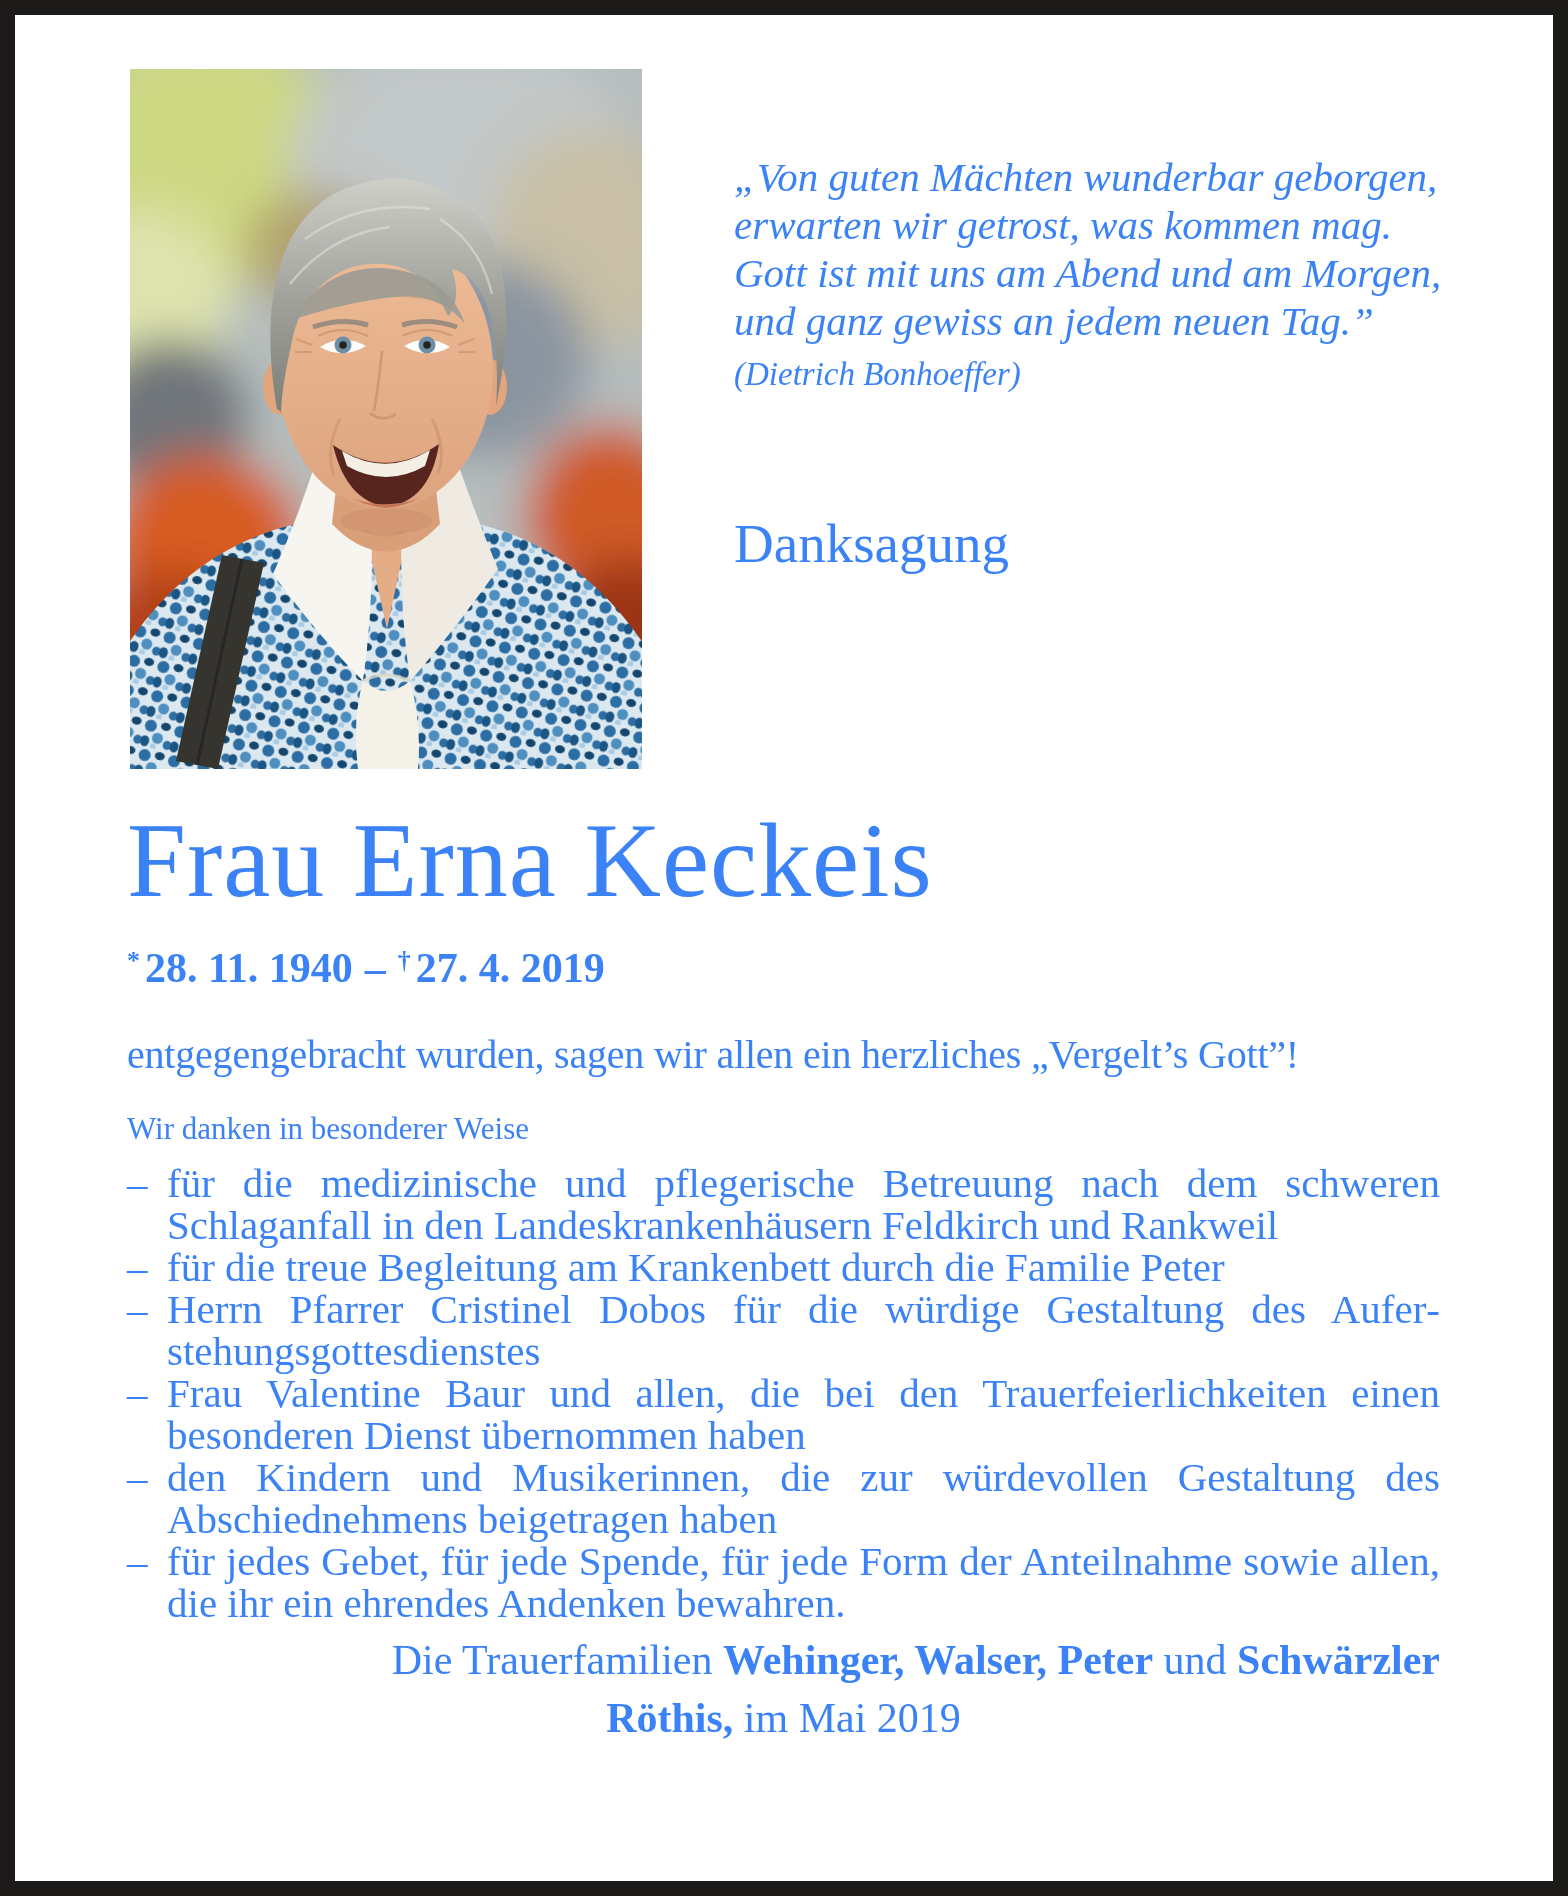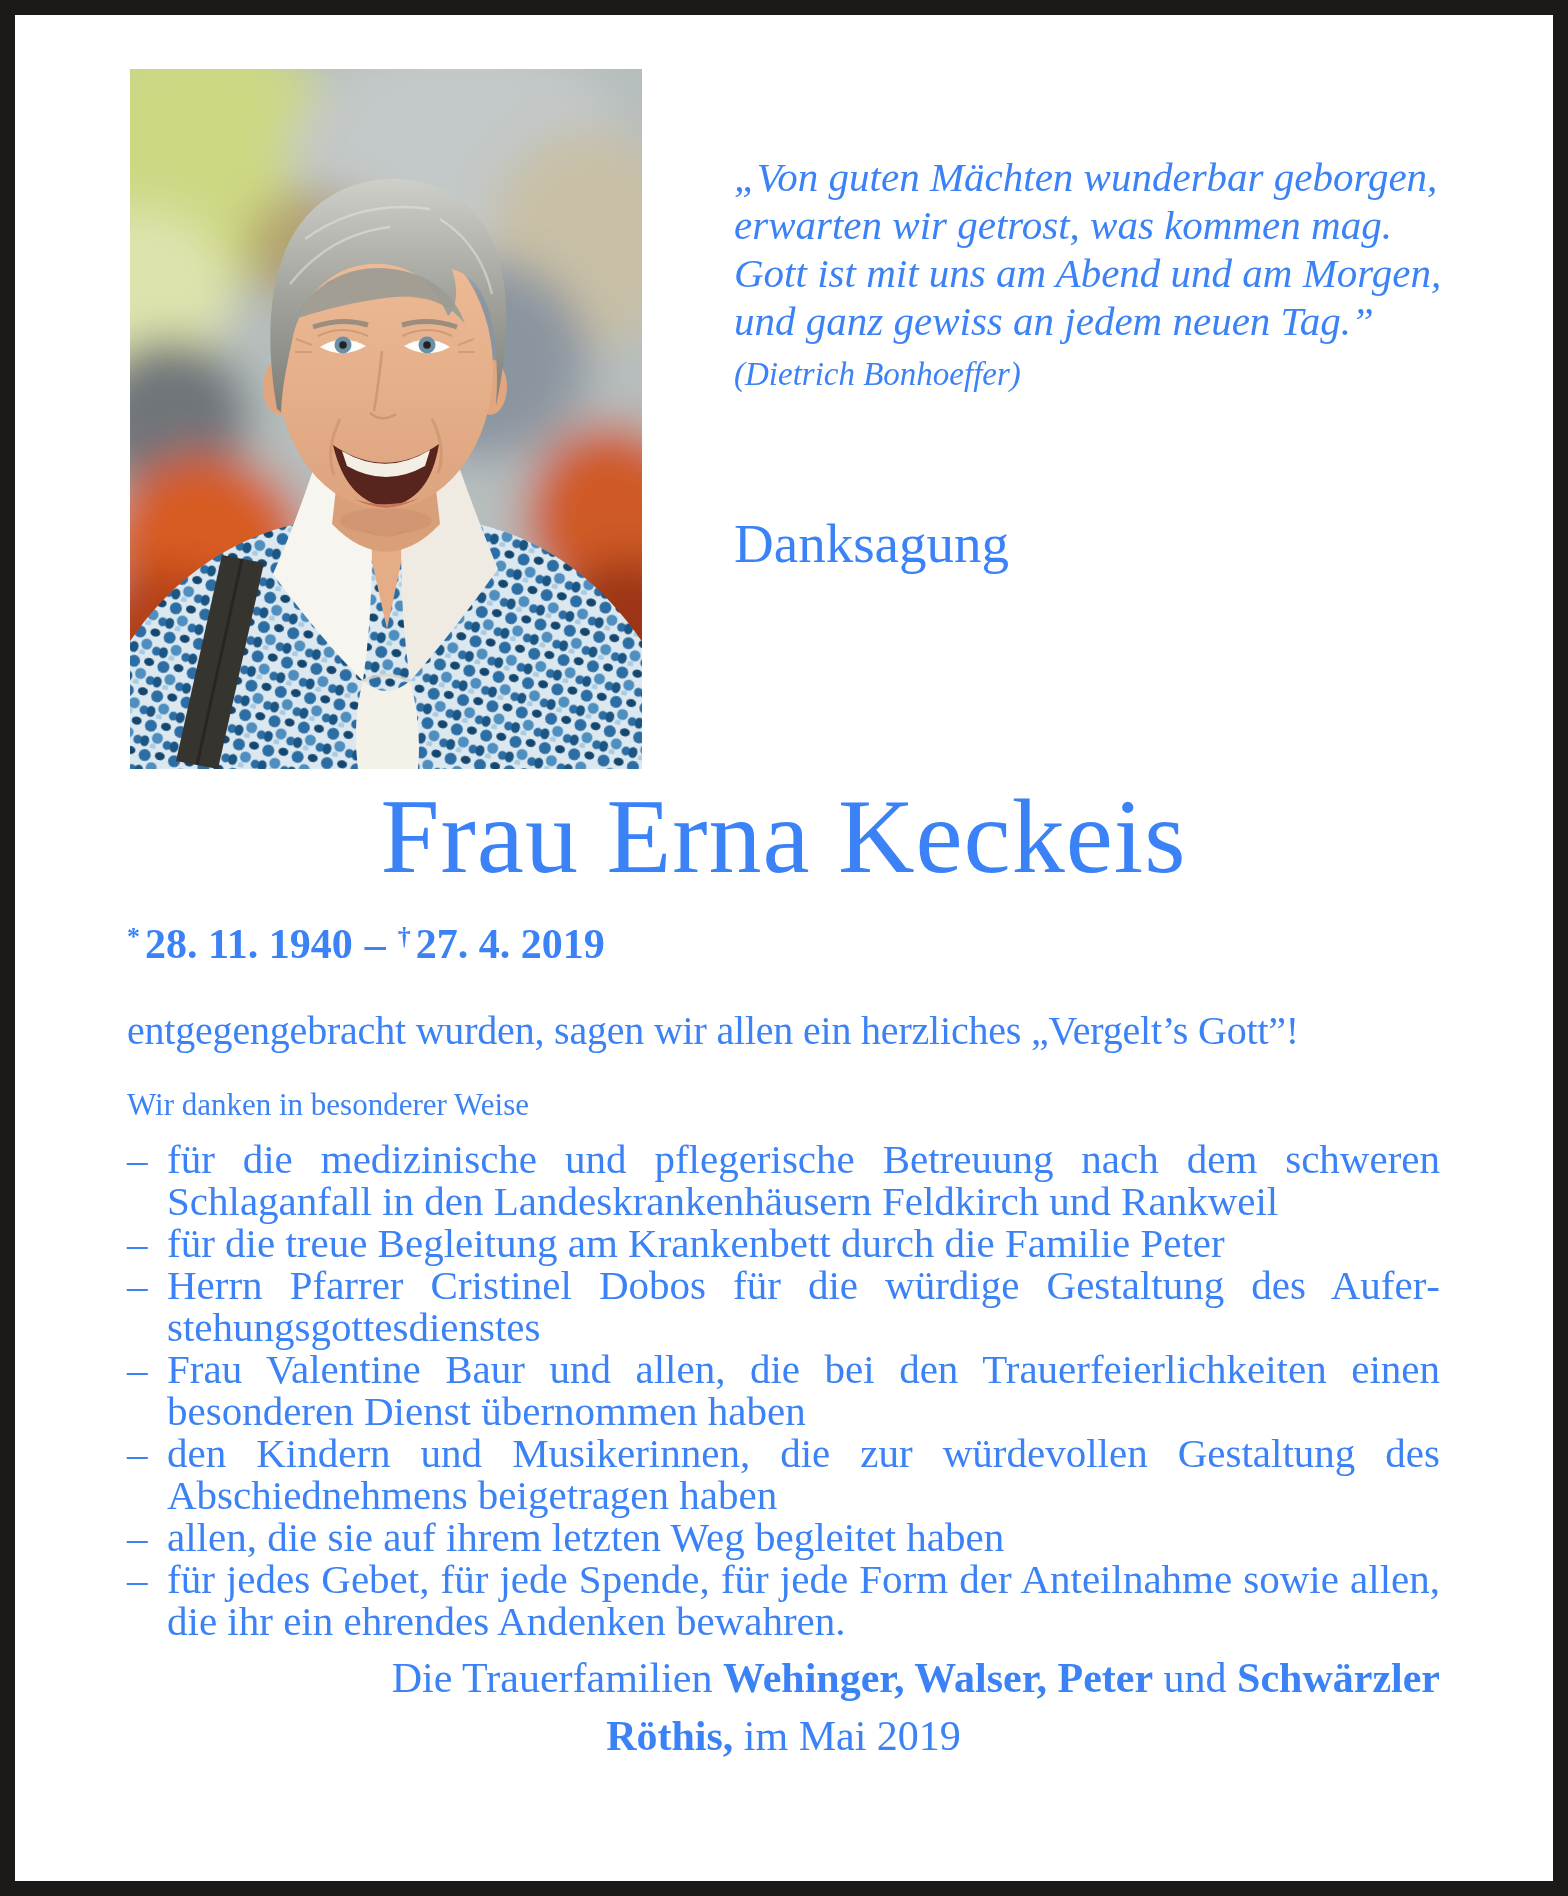--- a/index.html
+++ b/index.html
@@ -18,21 +18,21 @@
     position:absolute; left:115px; top:54px;
     width:512px; height:700px; overflow:hidden; background:#b6bdbd;
   }
   .photo svg { display:block; width:100%; height:100%; }
   .right-col { position:absolute; left:719px; top:0; width:714px; }
   .quote { padding-top:138px; font-style:italic; font-size:41px; line-height:48px; }
   .attribution { margin-top:9px; font-style:italic; font-size:33px; line-height:40px; }
   .heading { margin-top:120px; font-size:55px; line-height:60px; font-weight:normal; }
   .intro { margin-top:54px; font-size:42px; line-height:50px; }
   .inner { padding:0 113px 0 112px; }
-  .name { margin-top:0; font-size:106px; line-height:112px; letter-spacing:1px; text-align:center; white-space:nowrap; }
+  .name { margin-top:24px; font-size:106px; line-height:112px; letter-spacing:1px; white-space:nowrap; }
   .dates { margin-top:20px; font-size:42px; line-height:48px; font-weight:bold; text-align:left; }
   .dates .sym { font-size:26px; vertical-align:13px; margin-right:5px; }
   .dates .dash { margin:0 12px; }
   .para { margin:0; }
   .continuation { margin-top:40px; font-size:40px; line-height:46px; white-space:nowrap; letter-spacing:-0.2px; }
   .thanks-intro { margin-top:28px; font-size:31px; line-height:46px; }
   .list { margin-top:10px; }
   .li {
     margin:0; font-size:41px; line-height:42px;
     text-align:justify; padding-left:40px; text-indent:-40px;
@@ -171,21 +171,20 @@
     <p class="para continuation">entgegengebracht wurden, sagen wir allen ein herzliches „Vergelt’s Gott”!</p>
 
     <p class="para thanks-intro">Wir danken in besonderer Weise</p>
 
     <div class="list">
       <p class="li"><span class="bullet">–</span><span>für die medizinische und pflegerische Betreuung nach dem schweren Schlaganfall in den Landeskrankenhäusern Feldkirch und Rankweil</span></p>
       <p class="li"><span class="bullet">–</span><span>für die treue Begleitung am Krankenbett durch die Familie Peter</span></p>
       <p class="li"><span class="bullet">–</span><span>Herrn Pfarrer Cristinel Dobos für die würdige Gestaltung des Aufer­stehungsgottesdienstes</span></p>
       <p class="li"><span class="bullet">–</span><span>Frau Valentine Baur und allen, die bei den Trauerfeierlichkeiten einen besonderen Dienst übernommen haben</span></p>
       <p class="li"><span class="bullet">–</span><span>den Kindern und Musikerinnen, die zur würdevollen Gestaltung des Abschiednehmens beigetragen haben</span></p>
-      <p class="li"><span class="bullet">–</span><span>allen, die sie auf ihrem letzten Weg begleitet haben</span></p>
       <p class="li"><span class="bullet">–</span><span>für jedes Gebet, für jede Spende, für jede Form der Anteilnahme sowie allen, die ihr ein ehrendes Andenken bewahren.</span></p>
     </div>
 
     <p class="para closing"><span>Die Trauerfamilien </span><b>Wehinger, Walser, Peter</b><span> und </span><b>Schwärzler</b></p>
 
     <p class="para place-date"><b>Röthis,</b><span> im Mai 2019</span></p>
 
   </div>
 </div>
 

